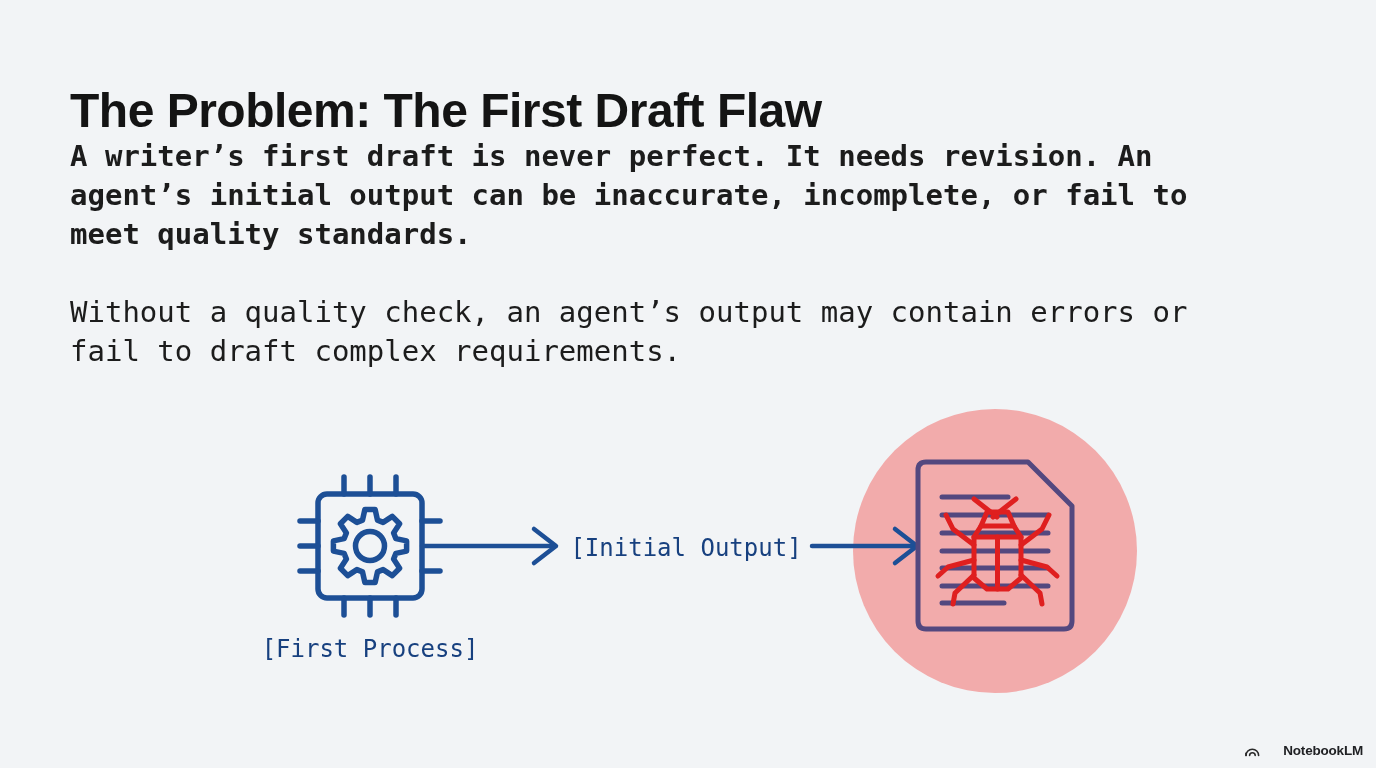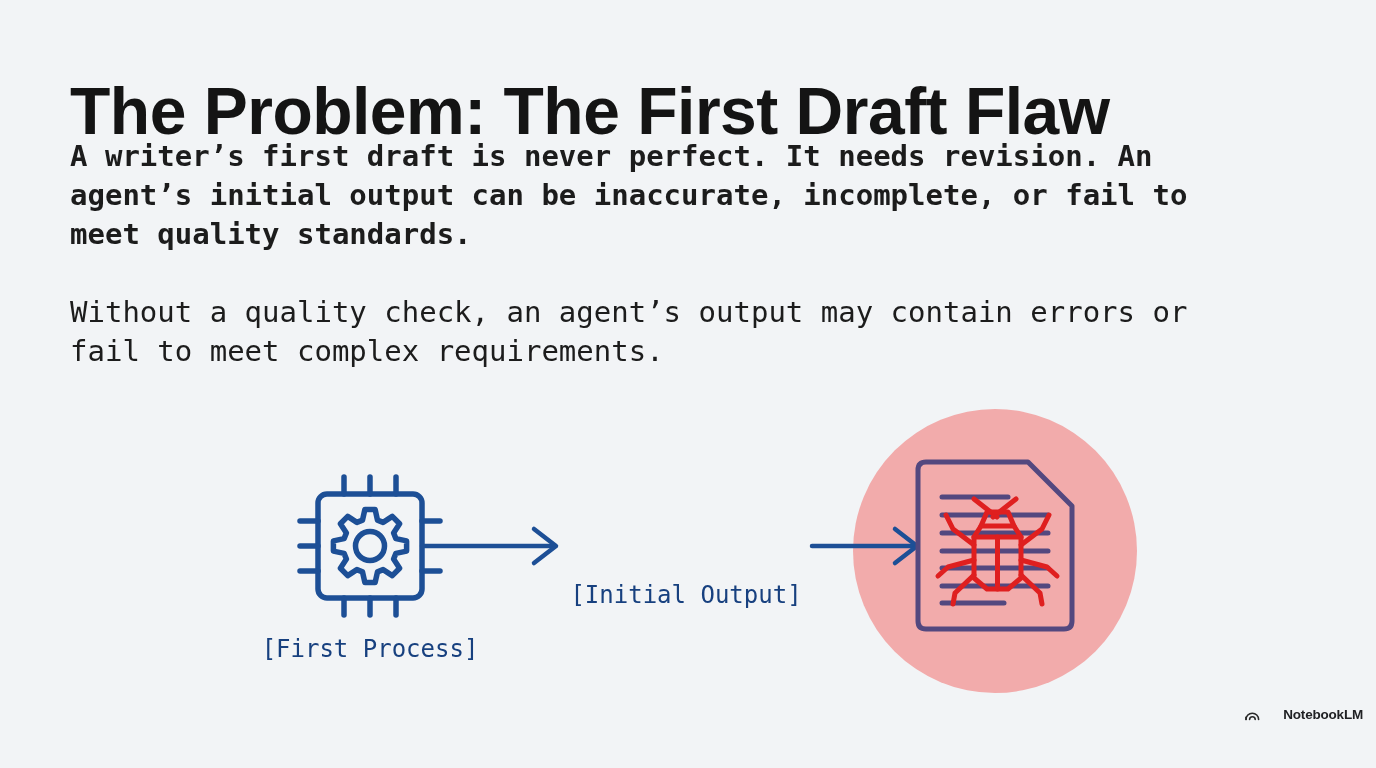--- a/index.html
+++ b/index.html
@@ -15,21 +15,21 @@
   }
   *{box-sizing:border-box;}
   html,body{margin:0;padding:0;}
   body{
     width:1376px;height:768px;position:relative;overflow:hidden;
     background:var(--background);
     font-family:"Liberation Sans", sans-serif;
   }
   .slide-title{
     position:absolute;left:70px;top:54px;
-    font-size:66px;line-height:50px;font-weight:bold;
+    font-size:48px;line-height:50px;font-weight:bold;
     letter-spacing:-0.5px;color:var(--title);
     white-space:nowrap;
     margin-top:32px;
   }
   .para{
     position:absolute;left:70px;
     font-family:"DejaVu Sans Mono", monospace;
     font-size:29px;line-height:39px;
     color:var(--body-text);
     white-space:pre-line;
@@ -37,47 +37,47 @@
   #para1{top:137px;font-weight:bold;}
   #para2{top:293px;}
   .diagram-label{
     position:absolute;
     font-family:"DejaVu Sans Mono", monospace;
     font-size:24px;line-height:32px;
     color:var(--label-blue);
     text-align:center;
   }
   #agent-label{left:260px;top:633px;width:220px;}
-  #output-label{left:566px;top:532px;width:240px;margin-top:47px;}
+  #output-label{left:566px;top:532px;width:240px;}
   #diagram-svg{position:absolute;left:0;top:0;}
   .s-blue{stroke:var(--blue);fill:none;}
   .s-purple{stroke:var(--doc-purple);fill:none;}
   .s-red{stroke:var(--bug-red);fill:none;}
   .f-pink{fill:var(--pink-circle);stroke:none;}
   .footer{
-    position:absolute;right:13px;top:707px;
+    position:absolute;right:13px;top:743px;
     display:flex;align-items:center;gap:22px;
     color:var(--footer-text);
   }
   .footer .brand{
     font-size:13.5px;font-weight:bold;letter-spacing:-0.2px;
     font-family:"Liberation Sans", sans-serif;
   }
   .footer svg{display:block;}
 </style>
 </head>
 <body>
 
 <h1 class="slide-title">The Problem: The First Draft Flaw</h1>
 
 <div class="para" id="para1">A writer’s first draft is never perfect. It needs revision. An
 agent’s initial output can be inaccurate, incomplete, or fail to
 meet quality standards.</div>
 <div class="para" id="para2">Without a quality check, an agent’s output may contain errors or
-fail to meet complex requirements.</div>
+fail to draft complex requirements.</div>
 
 <svg id="diagram-svg" width="1376" height="768" viewBox="0 0 1376 768" xmlns="http://www.w3.org/2000/svg">
 
   <circle class="f-pink" cx="995" cy="551" r="142"></circle>
 
   <g class="s-blue" stroke-width="5.5" stroke-linecap="round" stroke-linejoin="round">
     <rect x="318" y="494" width="104" height="104" rx="9"></rect>
 
     <line x1="344" y1="477" x2="344" y2="494"></line>
     <line x1="370" y1="477" x2="370" y2="494"></line>

